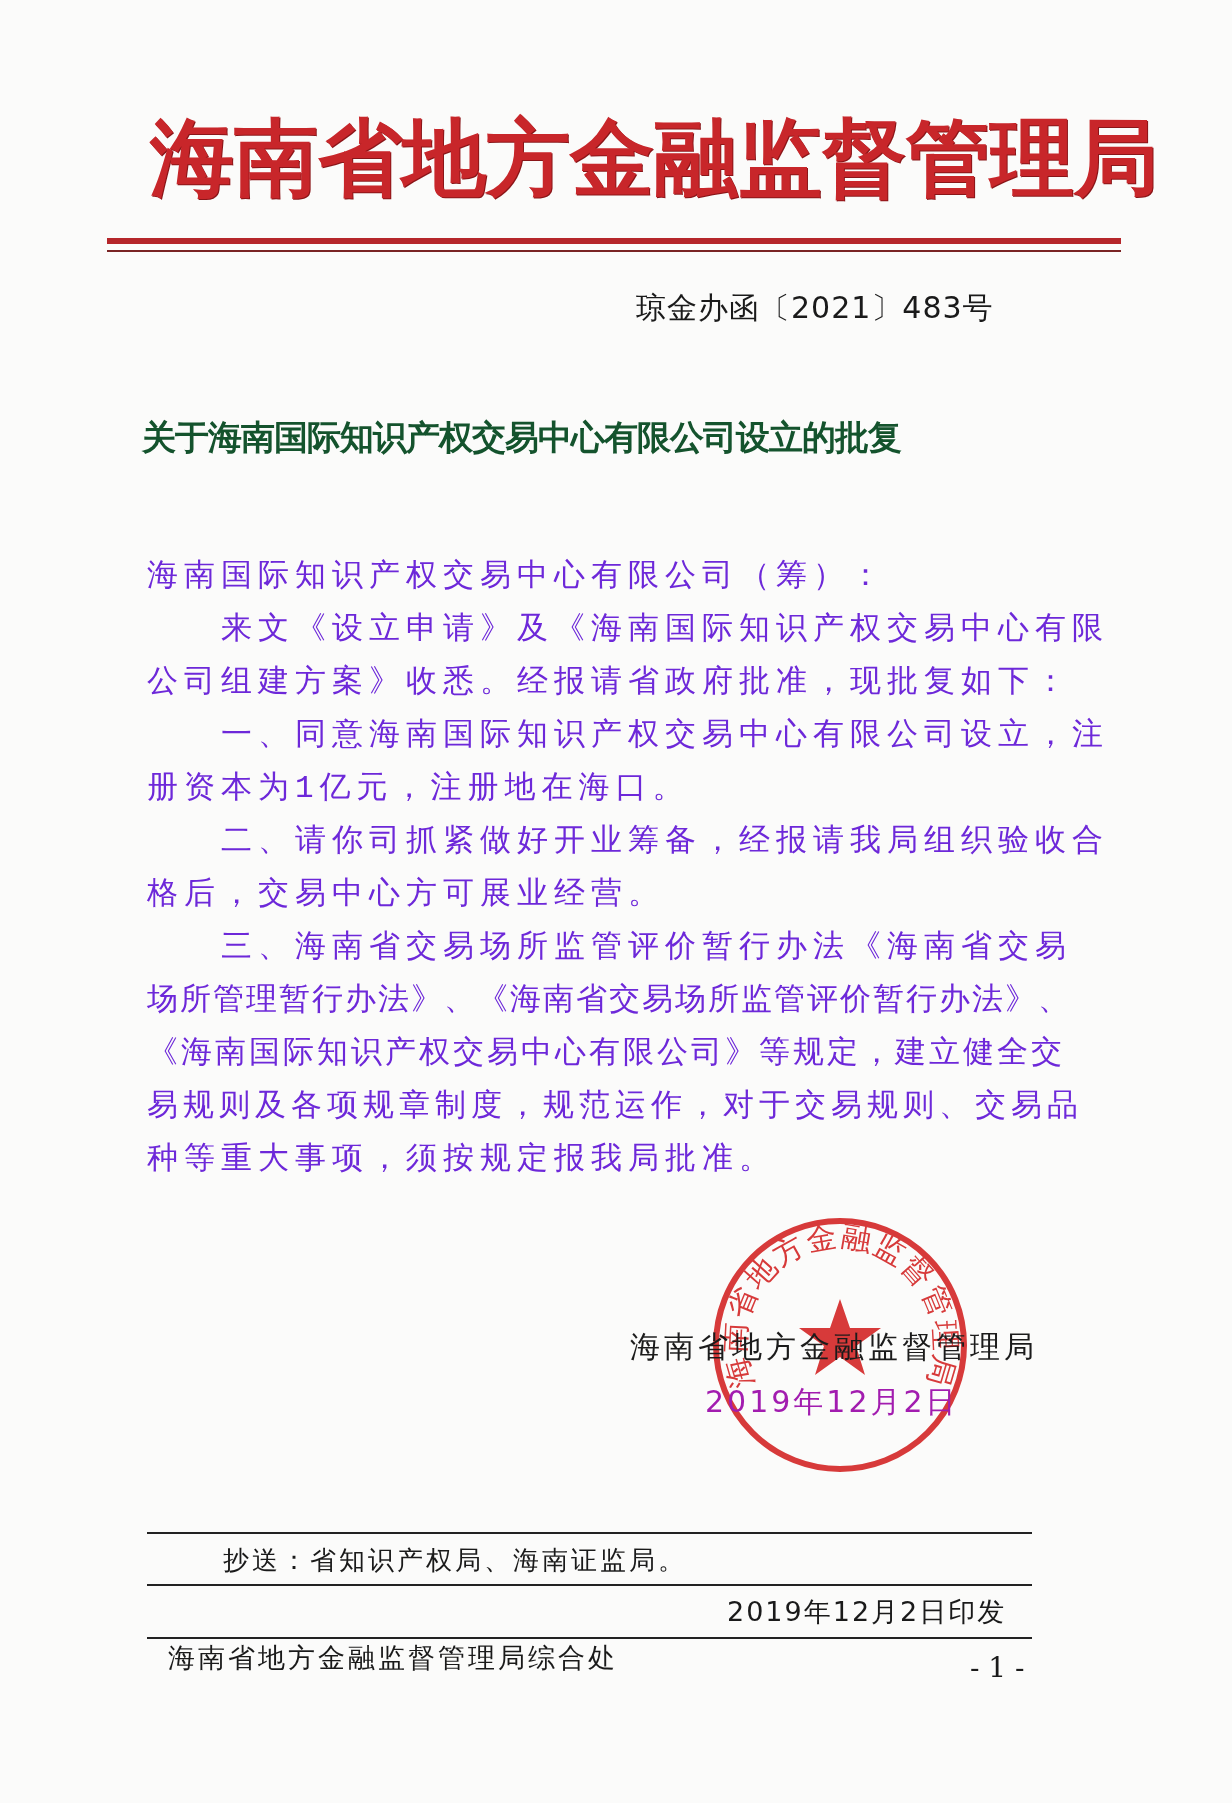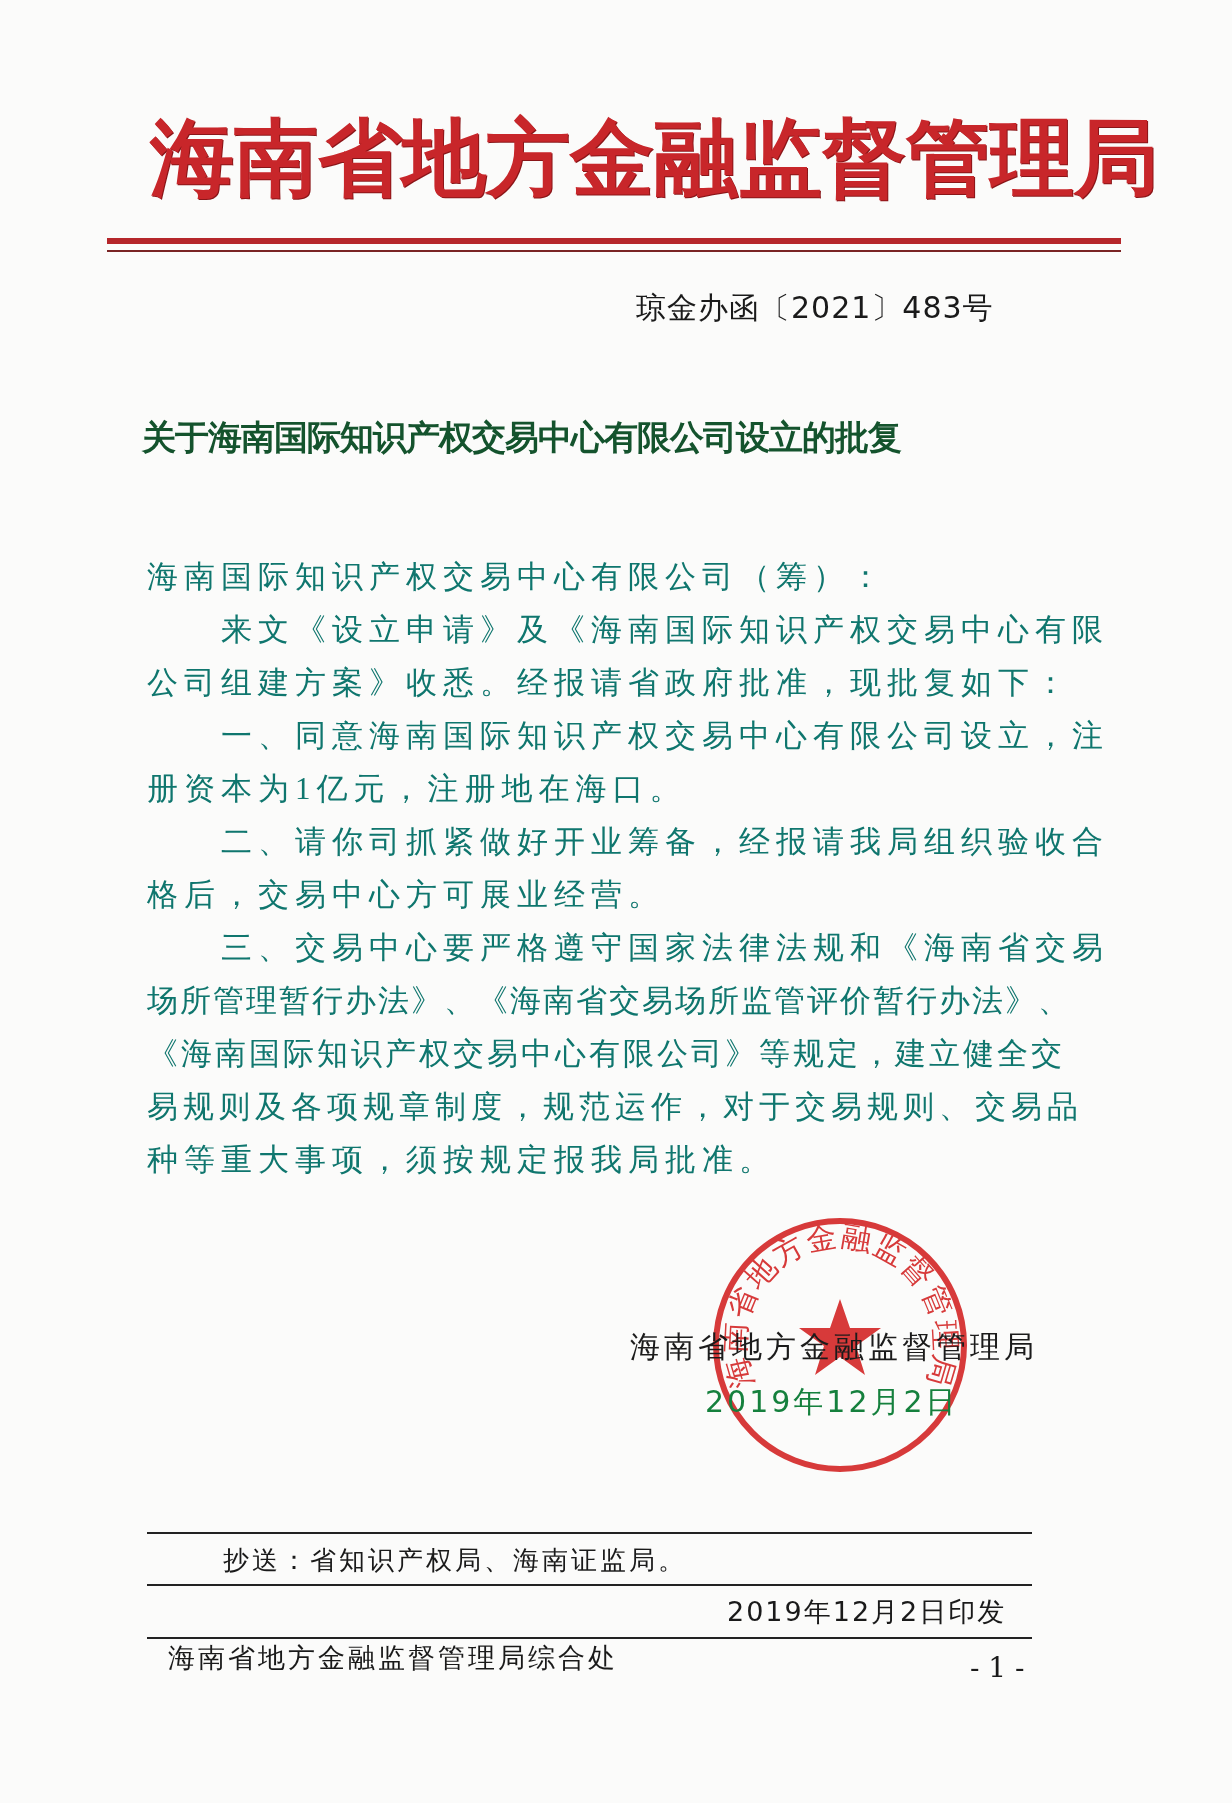--- a/index.html
+++ b/index.html
@@ -24,34 +24,34 @@
     left: 636px; top: 288px; font-size: 30px; line-height: 40px; white-space: nowrap;
     font-family: "DejaVu Sans", "Liberation Sans", sans-serif; letter-spacing: 1px;
   }
   .doc-title {
     left: 142px; top: 412px; font-size: 34px; line-height: 50px;
     font-weight: bold; white-space: nowrap; letter-spacing: -1px;
     font-family: "DejaVu Serif", "Liberation Serif", serif; color: #14532d;
   }
   .body-text {
     left: 147px; top: 550px; width: 900px;
-    font-family: Liberation Serif, serif;
-    font-size: 31px; line-height: 53px; letter-spacing: 6px; color: #0f766e;
+    font-family: Liberation Mono, monospace;
+    font-size: 31px; line-height: 53px; letter-spacing: 6px; color: #6d28d9;
   }
   .body-text .line { display: block; white-space: nowrap; height: 53px; }
   .indent { padding-left: 74px; }
   .signature {
     left: 630px; top: 1320px; font-size: 30px; line-height: 53px;
     font-family: "DejaVu Sans", "Liberation Sans", sans-serif; letter-spacing: 4px;
     white-space: nowrap; color: #1b1b1b; z-index: 3;
   }
   .sign-date {
     left: 705px; top: 1375px; font-size: 30px; line-height: 53px;
     font-family: "DejaVu Sans", "Liberation Sans", sans-serif; letter-spacing: 3px;
-    white-space: nowrap; color: #15803d; z-index: 3;
+    white-space: nowrap; color: #a21caf; z-index: 3;
   }
   .seal { left: 710px; top: 1215px; width: 260px; height: 260px; z-index: 2; opacity: 0.92; }
   .footer-rule { left: 147px; width: 885px; height: 2px; background: #222; }
   .cc-line {
     left: 180px; top: 1540px; font-size: 26px; line-height: 40px;
     font-family: "DejaVu Sans", "Liberation Sans", sans-serif; letter-spacing: 3px; white-space: nowrap; margin-left: 43px;
   }
   .issuer {
     left: 168px; top: 1592px; font-size: 27px; line-height: 40px;
     font-family: Liberation Mono, monospace; letter-spacing: 3px; white-space: nowrap; margin-top: 48px;
@@ -77,21 +77,21 @@
 <div class="abs doc-title">关于海南国际知识产权交易中心有限公司设立的批复</div>
 
 <div class="abs body-text">
   <span class="line">海南国际知识产权交易中心有限公司（筹）：</span>
   <span class="line indent">来文《设立申请》及《海南国际知识产权交易中心有限</span>
   <span class="line">公司组建方案》收悉。经报请省政府批准，现批复如下：</span>
   <span class="line indent">一、同意海南国际知识产权交易中心有限公司设立，注</span>
   <span class="line">册资本为1亿元，注册地在海口。</span>
   <span class="line indent">二、请你司抓紧做好开业筹备，经报请我局组织验收合</span>
   <span class="line">格后，交易中心方可展业经营。</span>
-  <span class="line indent">三、交易中心要严格遵守国家法律法规和《海南省交易</span>
+  <span class="line indent">三、海南省交易场所监管评价暂行办法《海南省交易</span>
   <span class="line" style="letter-spacing:2px">场所管理暂行办法》、《海南省交易场所监管评价暂行办法》、</span>
   <span class="line" style="letter-spacing:3px">《海南国际知识产权交易中心有限公司》等规定，建立健全交</span>
   <span class="line" style="letter-spacing:5px">易规则及各项规章制度，规范运作，对于交易规则、交易品</span>
   <span class="line">种等重大事项，须按规定报我局批准。</span>
 </div>
 
 <svg class="abs seal" viewBox="0 0 260 260">
   <defs>
     <path id="sealArc" d="M 48 175 A 95 95 0 1 1 212 175"></path>
   </defs>

